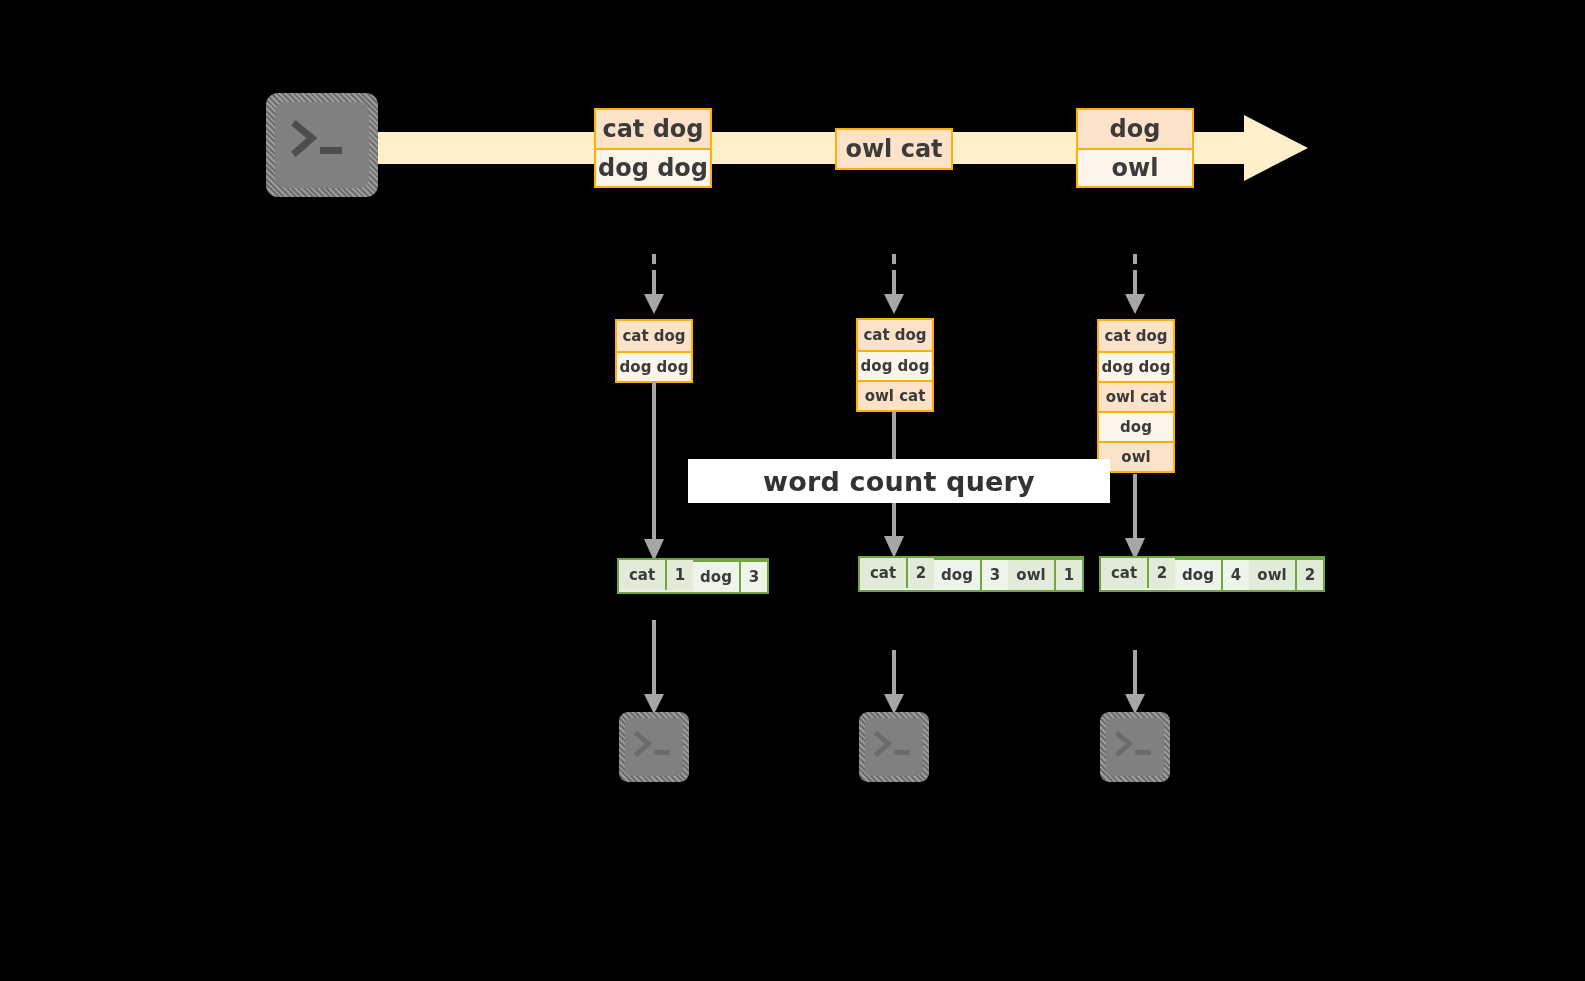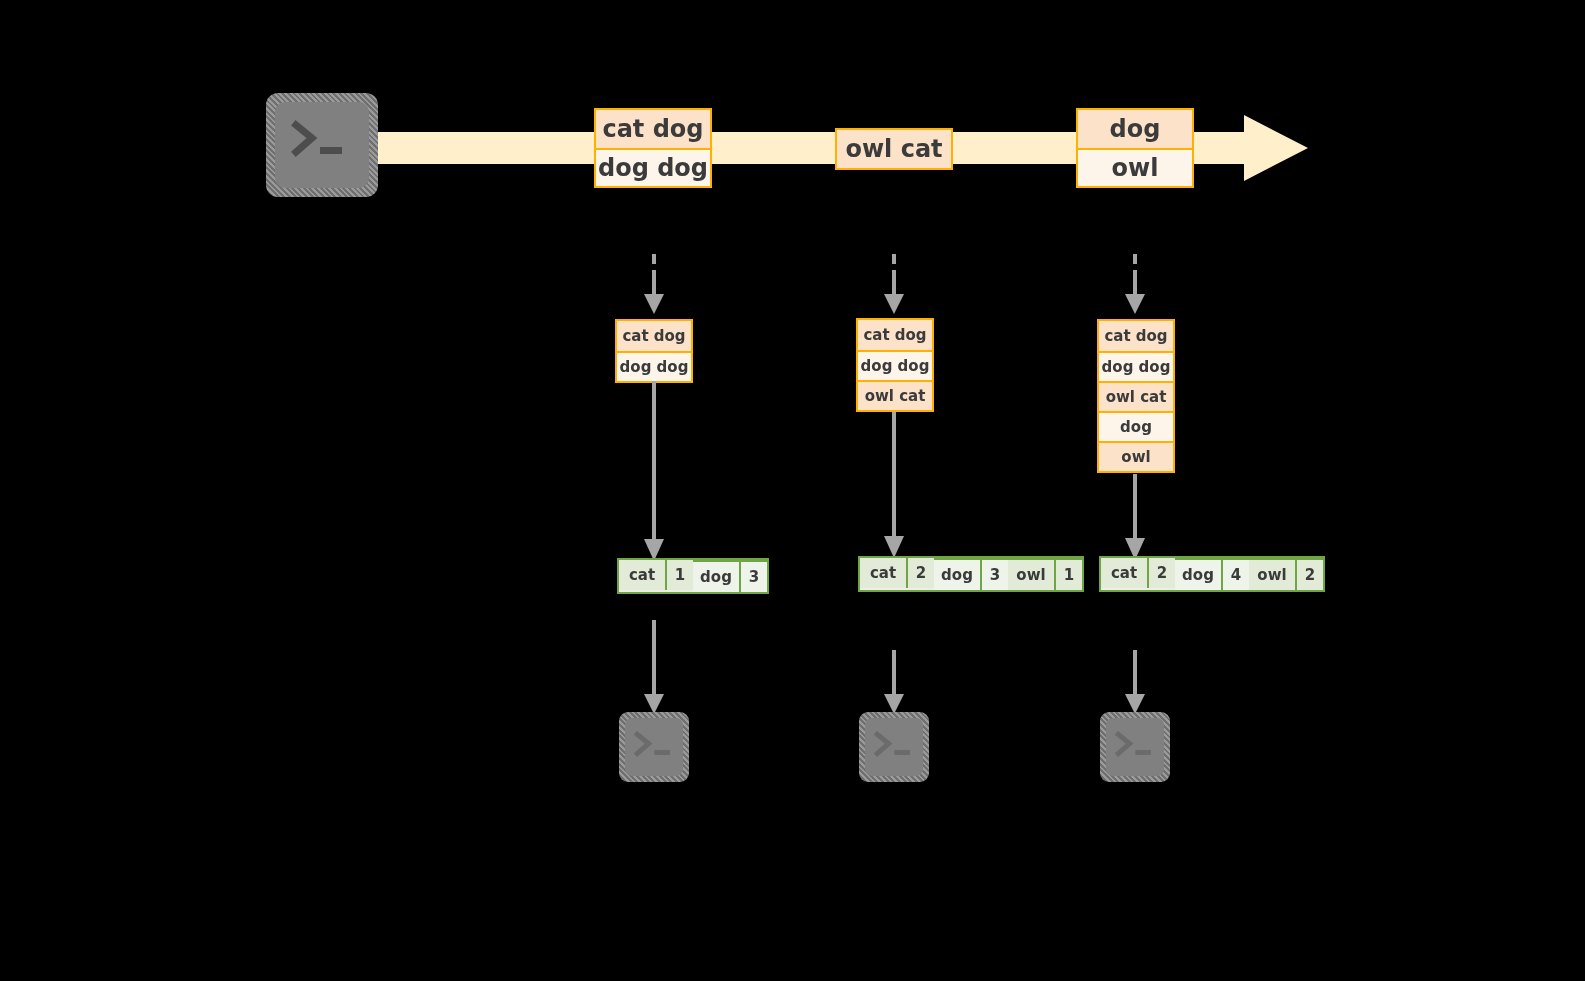--- a/index.html
+++ b/index.html
@@ -217,14 +217,17 @@
   </div>
   <div class="term" style="left:1100px;top:712px;width:70px;height:70px;">
     <div class="hatch" style="border-radius:9px;"></div>
     <div class="inner" style="left:6px;top:6px;right:6px;bottom:6px;border-radius:7px;"></div>
     <svg style="left:14px;top:18px;" width="44" height="30" viewBox="0 0 62 42">
       <path d="M6,6 L22,19 L6,33" fill="none" stroke="#6b6b6b" stroke-width="7" stroke-linecap="square"></path>
       <rect x="30" y="28" width="22" height="7" fill="#6b6b6b"></rect>
     </svg>
   </div>
 
+  <div class="qlabel" style="left:688px;top:459px;width:422px;height:44px;">
+    <span>word count query</span>
+  </div>
 
 </div>
 
 </body></html>

